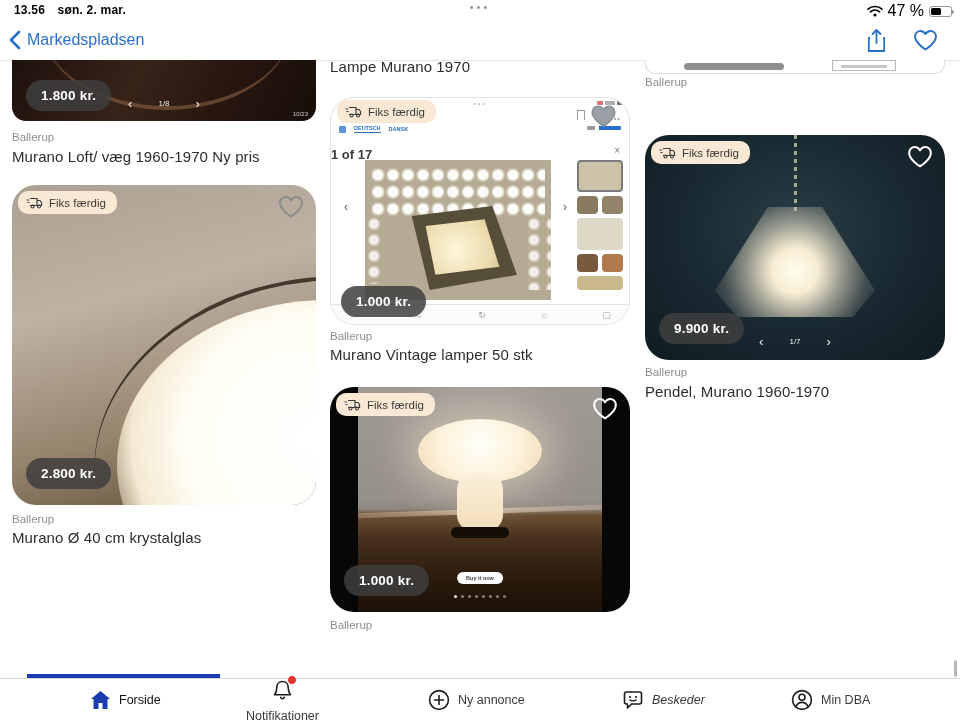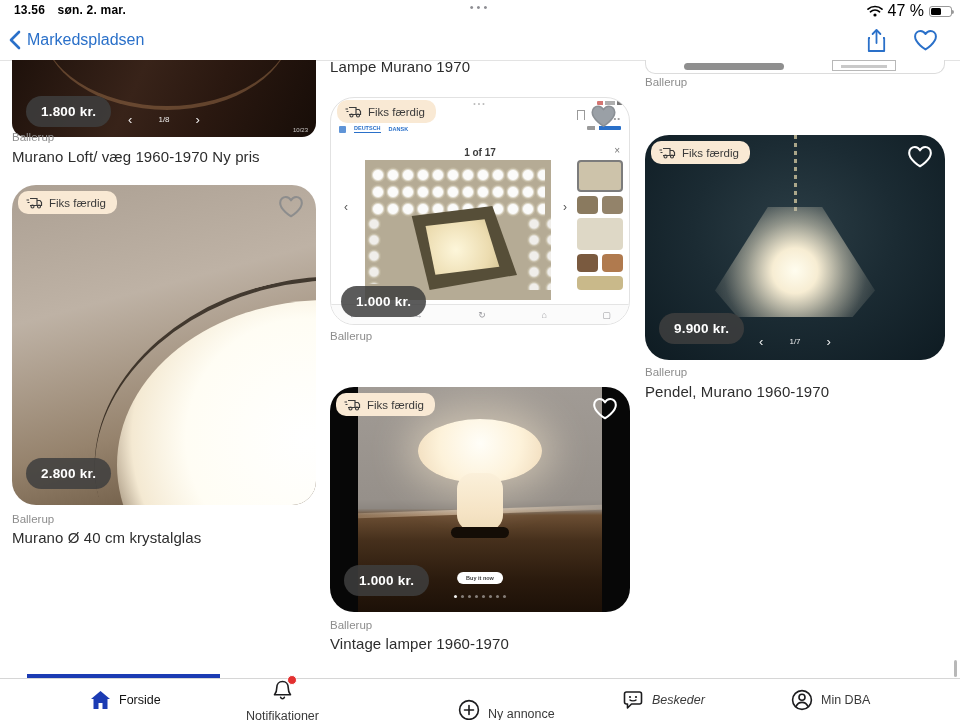--- a/index.html
+++ b/index.html
@@ -33,21 +33,21 @@
     font-size:13.5px; font-weight:700; padding:8px 15px; border-radius:999px; z-index:4; letter-spacing:.2px; }
   .heart-btn { position:absolute; right:12px; top:10px; z-index:5; cursor:pointer; line-height:0; }
   .meta-loc { position:absolute; font-size:11.5px; color:#8d8d8d; }
   .meta-title { position:absolute; font-size:15px; color:#2d2d2d; letter-spacing:.1px; cursor:pointer; }
   .carousel-ctl { position:absolute; left:0; right:0; display:flex; justify-content:center; align-items:center; gap:26px;
     color:rgba(255,255,255,.92); z-index:4; }
   .carousel-ctl .chv { font-size:13px; cursor:pointer; line-height:1; }
   .carousel-ctl .frac { font-size:8px; }
 
   
-  .card-loft { left:12px; top:60px; width:304px; height:77px; border-radius:0 0 14px 14px;
+  .card-loft { left:12px; top:60px; width:304px; height:61px; border-radius:0 0 14px 14px;
     background:linear-gradient(115deg,#1e110b 0%,#382319 40%,#2a1810 65%,#170d08 100%); }
   .card-loft .arc { position:absolute; left:30px; top:-120px; width:250px; height:170px; border-radius:50%;
     border-bottom:4px solid rgba(146,103,70,.55); }
   .card-loft .price-pill { bottom:10px; }
   .card-loft .carousel-ctl { bottom:11px; }
   .photo-counter { position:absolute; right:8px; bottom:4px; font-size:6px; color:rgba(255,255,255,.75); z-index:4; }
   .loc-loft { left:12px; top:131px; }
   .title-loft { left:12px; top:148px; }
 
   .card-krystal { left:12px; top:185px; width:304px; height:320px;
@@ -68,21 +68,21 @@
   .v50-dots { left:0; right:0; top:2px; text-align:center; color:#bcbcbc; font-size:7px; letter-spacing:2px; }
   .v50-status { right:6px; top:3px; width:26px; height:4px;
     background:linear-gradient(90deg,#c9534f 0 6px,transparent 6px 8px,#9a9a9a 8px 18px,transparent 18px 20px,#555 20px); border-radius:1px; opacity:.8; }
   .v50-bkmark { right:44px; top:12px; width:8px; height:10px; border:1.2px solid #9a9a9a; border-bottom:none; }
   .v50-more { right:8px; top:16px; color:#9a9a9a; font-size:8px; letter-spacing:1px; }
   .v50-tabs { left:8px; top:27px; display:flex; gap:8px; align-items:center; font-size:5.5px; color:#2a70c9; font-weight:700; }
   .v50-tabicon { width:7px; height:7px; background:#2a70c9; opacity:.75; border-radius:1px; }
   .v50-tab1 { border-bottom:1.5px solid #2a70c9; padding-bottom:1px; }
   .v50-rightlink { right:8px; top:28px; width:34px; height:4px;
     background:linear-gradient(90deg,#9a9a9a 0 8px,transparent 8px 12px,#2a70c9 12px); border-radius:1px; }
-  .v50-page { left:0; right:0; top:49px; text-align:center; font-size:10px; color:#3c3c3c; font-weight:600; }
+  .v50-page { left:0; right:0; top:49px; font-size:13px; color:#3c3c3c; font-weight:600; }
   .v50-close { right:9px; top:47px; color:#777; font-size:10px; cursor:pointer; }
   .v50-photo { left:34px; top:62px; width:186px; height:140px; background:#b5ab95; overflow:hidden; }
   .v50-scallops { position:absolute; left:6px; right:6px; top:6px; height:52px;
     background-image:radial-gradient(circle at 7px 9px, rgba(255,255,255,.95) 4.5px, rgba(210,202,178,.55) 6.5px, transparent 8px);
     background-size:15px 17px; }
   .v50-scallops2 { position:absolute; left:0; top:56px; width:20px; bottom:16px;
     background-image:radial-gradient(circle at 9px 8px, rgba(255,255,255,.8) 4px, rgba(210,202,178,.4) 6px, transparent 7.5px);
     background-size:18px 16px; }
   .v50-scallops3 { position:absolute; right:0; top:56px; width:26px; bottom:10px;
     background-image:radial-gradient(circle at 9px 8px, rgba(255,255,255,.8) 4px, rgba(210,202,178,.4) 6px, transparent 7.5px);
@@ -146,21 +146,21 @@
   .card-pendel .carousel-ctl { bottom:12px; }
   .loc-pendel { left:645px; top:366px; }
   .title-pendel { left:645px; top:383px; }
 
   
   .tab-indicator { position:absolute; left:27px; top:674px; width:193px; height:4px; background:#1b3bb3; z-index:6; }
   .tabbar { position:absolute; left:0; right:0; top:678px; height:57px; background:#fff; border-top:1px solid #d6d6d6; }
   .tab-item { position:absolute; top:0; height:42px; display:flex; align-items:center; gap:8px; cursor:pointer; }
   .tab-label { font-size:12.5px; color:#3a3a3a; }
   .tab-item.active .tab-label { color:#111; font-weight:500; }
-  .tab-forside { left:90px; } .tab-notif { left:246px;flex-direction:column; } .tab-ny { left:458px;align-items:flex-end; }
+  .tab-forside { left:90px; } .tab-notif { left:246px;flex-direction:column; } .tab-ny { left:428px; }
   .tab-besked { left:622px;font-style:italic; } .tab-mindba { left:791px; }
   .bell-wrap { position:relative; line-height:0; }
   .bell-badge { position:absolute; right:-4px; top:-4px; width:10px; height:10px; border-radius:50%;
     background:#e33030; border:1.5px solid #fff; }
   .scroll-ind { position:absolute; right:3px; top:660px; width:3px; height:17px; border-radius:2px; background:rgba(0,0,0,.28); }
 
   svg { display:block; }
 </style>
 </head>
 <body>
@@ -306,20 +306,21 @@
     <div class="v50 v50-toolbar">
       <span>←</span>
       <span>→</span>
       <span>↻</span>
       <span>⌂</span>
       <span>▢</span>
     </div>
     <div class="price-pill">1.000 kr.</div>
   </div>
   <div class="meta-loc loc-vintage50">Ballerup</div>
+  <div class="meta-title title-vintage50">Murano Vintage lamper 50 stk</div>
 
   <div class="card card-vintage">
     <div class="vt-photo">
       <div class="vt-tableedge"></div>
       <div class="vt-cap"></div>
       <div class="vt-stem"></div>
       <div class="vt-base"></div>
     </div>
     <div class="badge-fiks">
       <svg width="17" height="13" viewBox="0 0 17 13">
@@ -343,21 +344,20 @@
         <i></i>
         <i></i>
         <i></i>
         <i></i>
         <i></i>
         <i></i>
     </div>
     <div class="price-pill">1.000 kr.</div>
   </div>
   <div class="meta-loc loc-vintage">Ballerup</div>
-  <div class="meta-title title-vintage">Vintage lamper 1960-1970</div>
 
   <div class="remnant">
     <div class="grip"></div>
     <div class="btn">
         <i></i>
       </div>
   </div>
   <div class="meta-loc loc-italiensk">Ballerup</div>
 
   <div class="card card-pendel">

